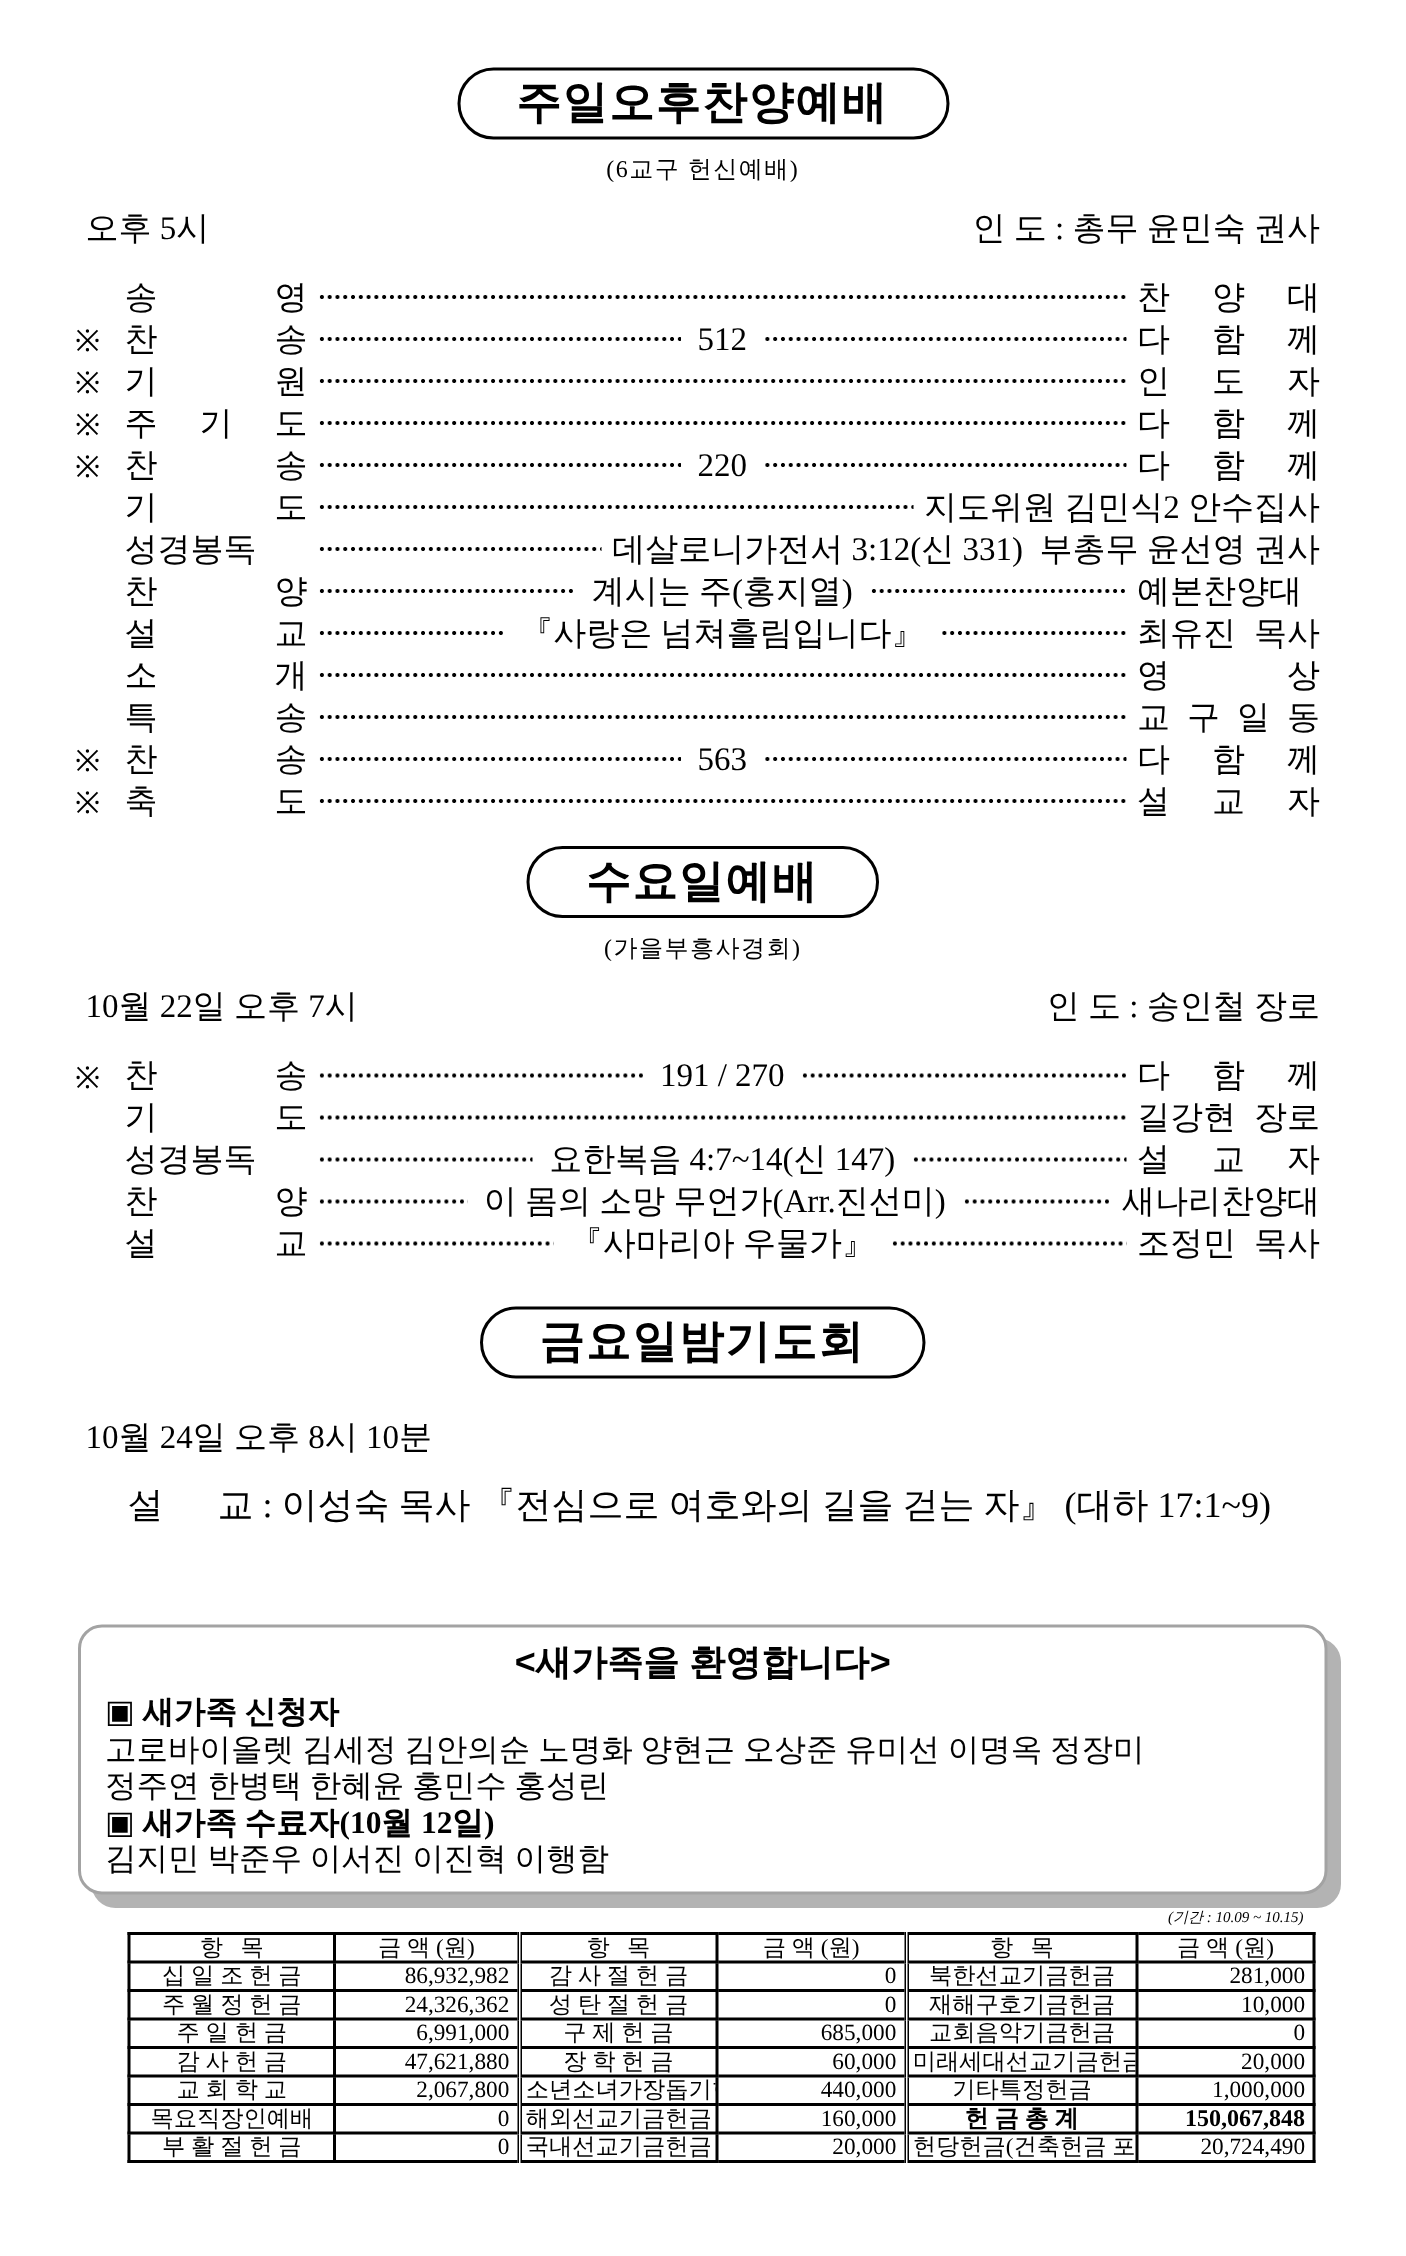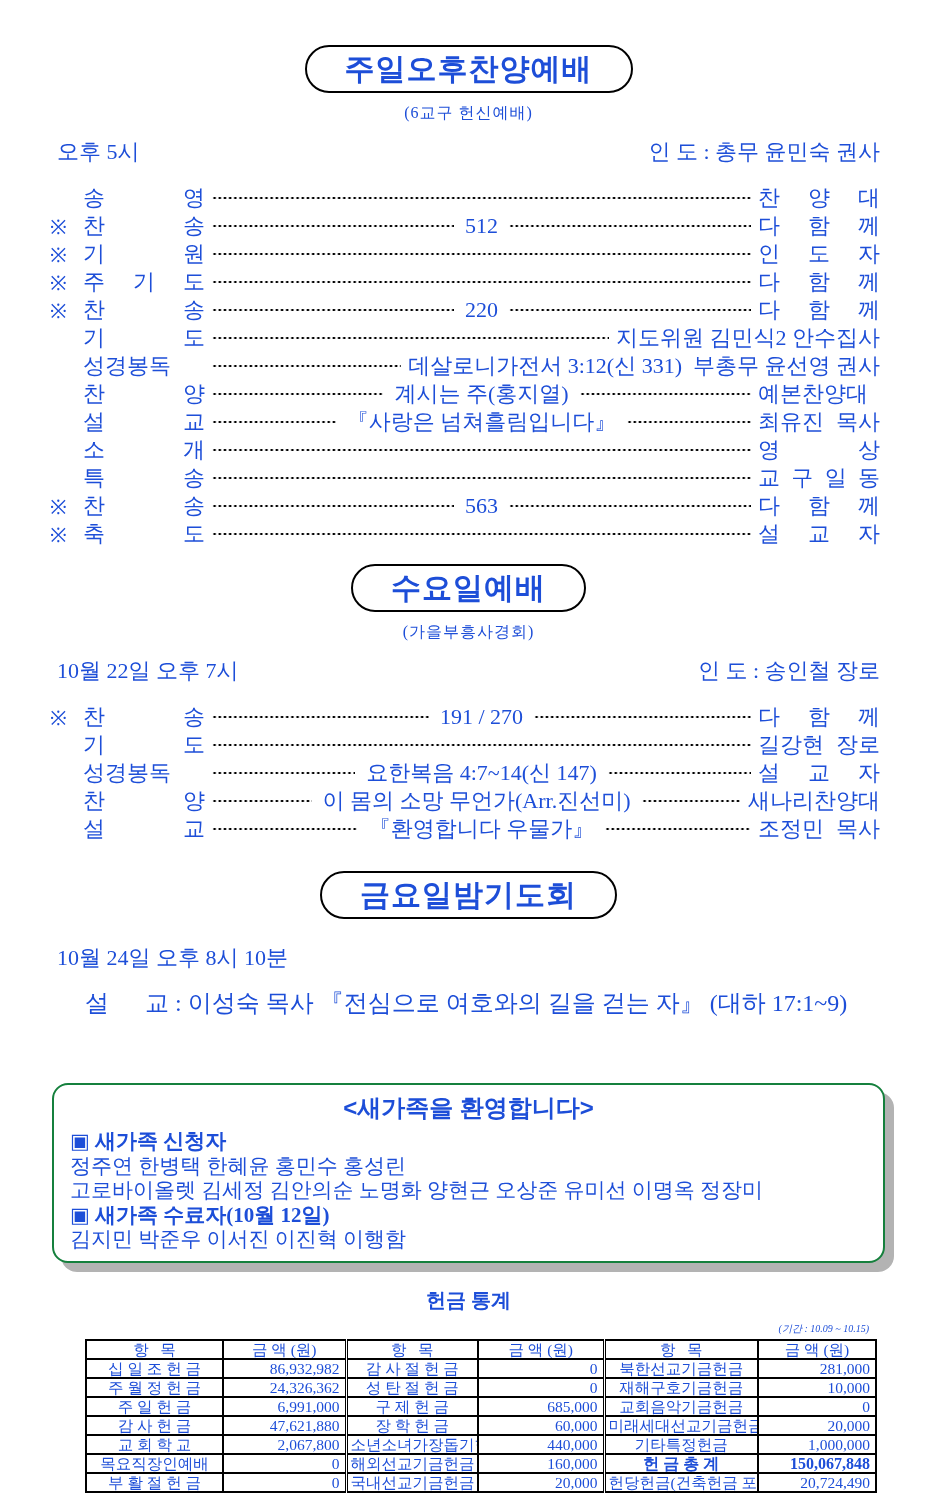--- a/index.html
+++ b/index.html
@@ -1,17 +1,17 @@
 <!DOCTYPE html>
 <html><head>
 <meta charset="utf-8">
 <style>
   html,body{margin:0;padding:0;background:#fff;}
   .page{
-    position:relative;width:937px;height:1504px;background:#fff;color:#1d4ed8;
+    position:relative;width:937px;height:1504px;background:#fff;color:#000000;
     font-family:"Liberation Serif","DejaVu Serif",serif;overflow:hidden;
   }
   
   .boxwrap{text-align:center;}
   .titlebox{
     display:inline-block;border:2.5px solid #000;border-radius:24px;
     padding:4px 38px;font-family:"Liberation Sans","DejaVu Sans",sans-serif;
     font-weight:bold;font-size:30px;letter-spacing:1px;line-height:1.2;background:#fff;
   }
   .sec1 .boxwrap{margin-top:45px;}
@@ -33,21 +33,21 @@
     background-size:5.2px 28px;background-repeat:repeat-x;background-position:0 center;
   }
   .pcenter{flex:none;padding:0 4px;}
   .pright{flex:none;min-width:122px;text-align:justify;text-align-last:justify;}
   
   .fridate{margin:24px 0 0 57px;font-size:22px;}
   .frisermon{margin:14px 0 0 85px;font-size:24px;white-space:pre;}
   
   .nfbox{
     box-sizing:border-box;width:833px;margin:64px 0 0 52px;
-    border:2px solid #15803d;border-radius:16px;background:#fff;
+    border:2px solid #a3a3a3;border-radius:16px;background:#fff;
     box-shadow:9px 9px 0 #b3b3b3;padding:7px 16px 9px 16px;
   }
   .nftitle{
     text-align:center;font-family:"Liberation Sans","DejaVu Sans",sans-serif;
     font-weight:bold;font-size:24px;margin-bottom:5px;
   }
   .nfline{font-size:21px;line-height:24.5px;}
   .nfline.bold{font-weight:bold;}
   
   .offtitle{text-align:center;font-weight:bold;font-size:20px;margin-top:24px;}
@@ -212,49 +212,48 @@
           <span class="plabel">찬 양</span>
           <span class="dots"></span>
           <span class="pcenter">이 몸의 소망 무언가(Arr.진선미)</span>
           <span class="dots"></span>
           <span class="pright">새나리찬양대</span>
         </div>
         <div class="prow">
           <span class="pmark"></span>
           <span class="plabel">설 교</span>
           <span class="dots"></span>
-          <span class="pcenter">『환영합니다 우물가』</span>
+          <span class="pcenter">『사마리아 우물가』</span>
           <span class="dots"></span>
           <span class="pright">조정민 목사</span>
         </div>
       </div>
   </section>
 
   <section class="sec3">
     <div class="boxwrap">
       <div class="titlebox">
         <span>금요일밤기도회</span>
       </div>
     </div>
     <div class="fridate">10월 24일 오후 8시 10분</div>
     <div class="frisermon">설&nbsp;&nbsp;&nbsp;&nbsp;&nbsp;&nbsp;교 : 이성숙 목사 『전심으로 여호와의 길을 걷는 자』 (대하 17:1~9)</div>
   </section>
 
   <div class="nfbox">
     <div class="nftitle">&lt;새가족을 환영합니다&gt;</div>
     <div class="nflines">
         <div class="nfline bold">▣ 새가족 신청자</div>
+        <div class="nfline">고로바이올렛 김세정 김안의순 노명화 양현근 오상준 유미선 이명옥 정장미</div>
         <div class="nfline">정주연 한병택 한혜윤 홍민수 홍성린</div>
-        <div class="nfline">고로바이올렛 김세정 김안의순 노명화 양현근 오상준 유미선 이명옥 정장미</div>
         <div class="nfline bold">▣ 새가족 수료자(10월 12일)</div>
         <div class="nfline">김지민 박준우 이서진 이진혁 이행함</div>
       </div>
   </div>
 
-  <div class="offtitle">헌금 통계</div>
   <div class="offperiod">(기간 : 10.09 ~ 10.15)</div>
   <table class="offtable">
     <colgroup>
       <col style="width:137px">
         <col style="width:123px">
       <col style="width:132px">
         <col style="width:126px">
       <col style="width:154px">
         <col style="width:118px">
     </colgroup>

